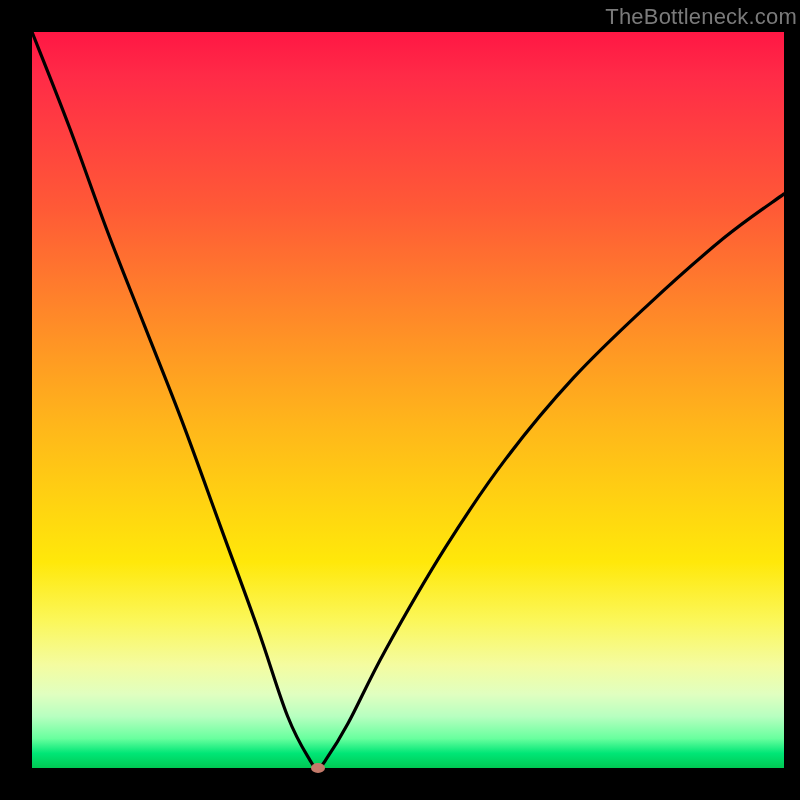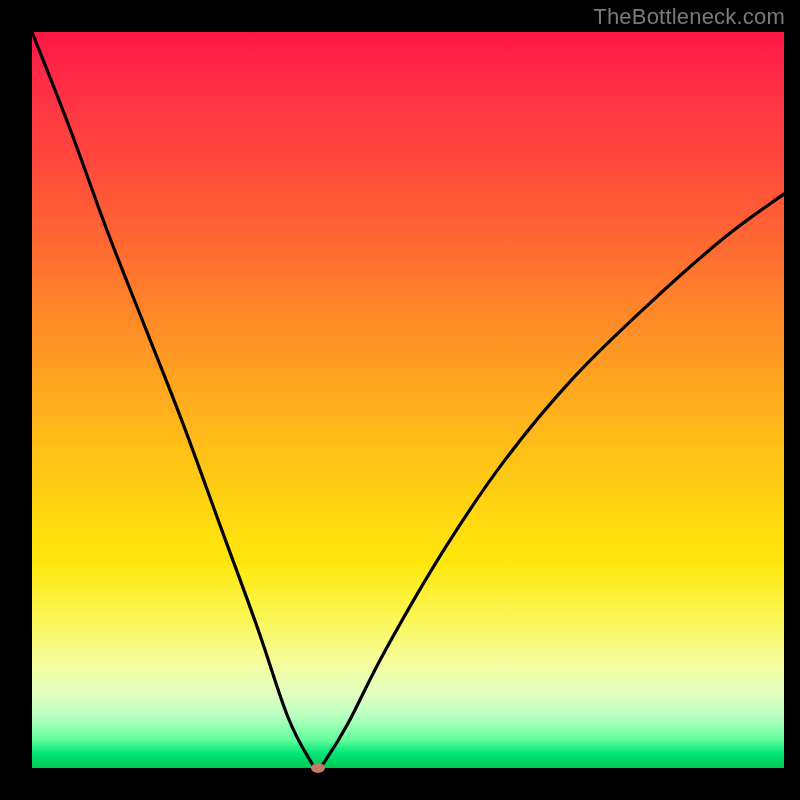--- a/index.html
+++ b/index.html
@@ -7,21 +7,21 @@
     width: 800px;
     height: 800px;
     background: #000;
     position: relative;
     font-family: Arial, sans-serif;
     overflow: hidden;
   }
   .watermark {
     position: absolute;
     top: 4px;
-    right: 15px;
+    right: 3px;
     color: #7a7a7a;
     font-size: 22px;
     font-weight: 500;
     z-index: 10;
     letter-spacing: 0.2px;
   }
   .plot-area {
     position: absolute;
     left: 32px;
     top: 32px;

